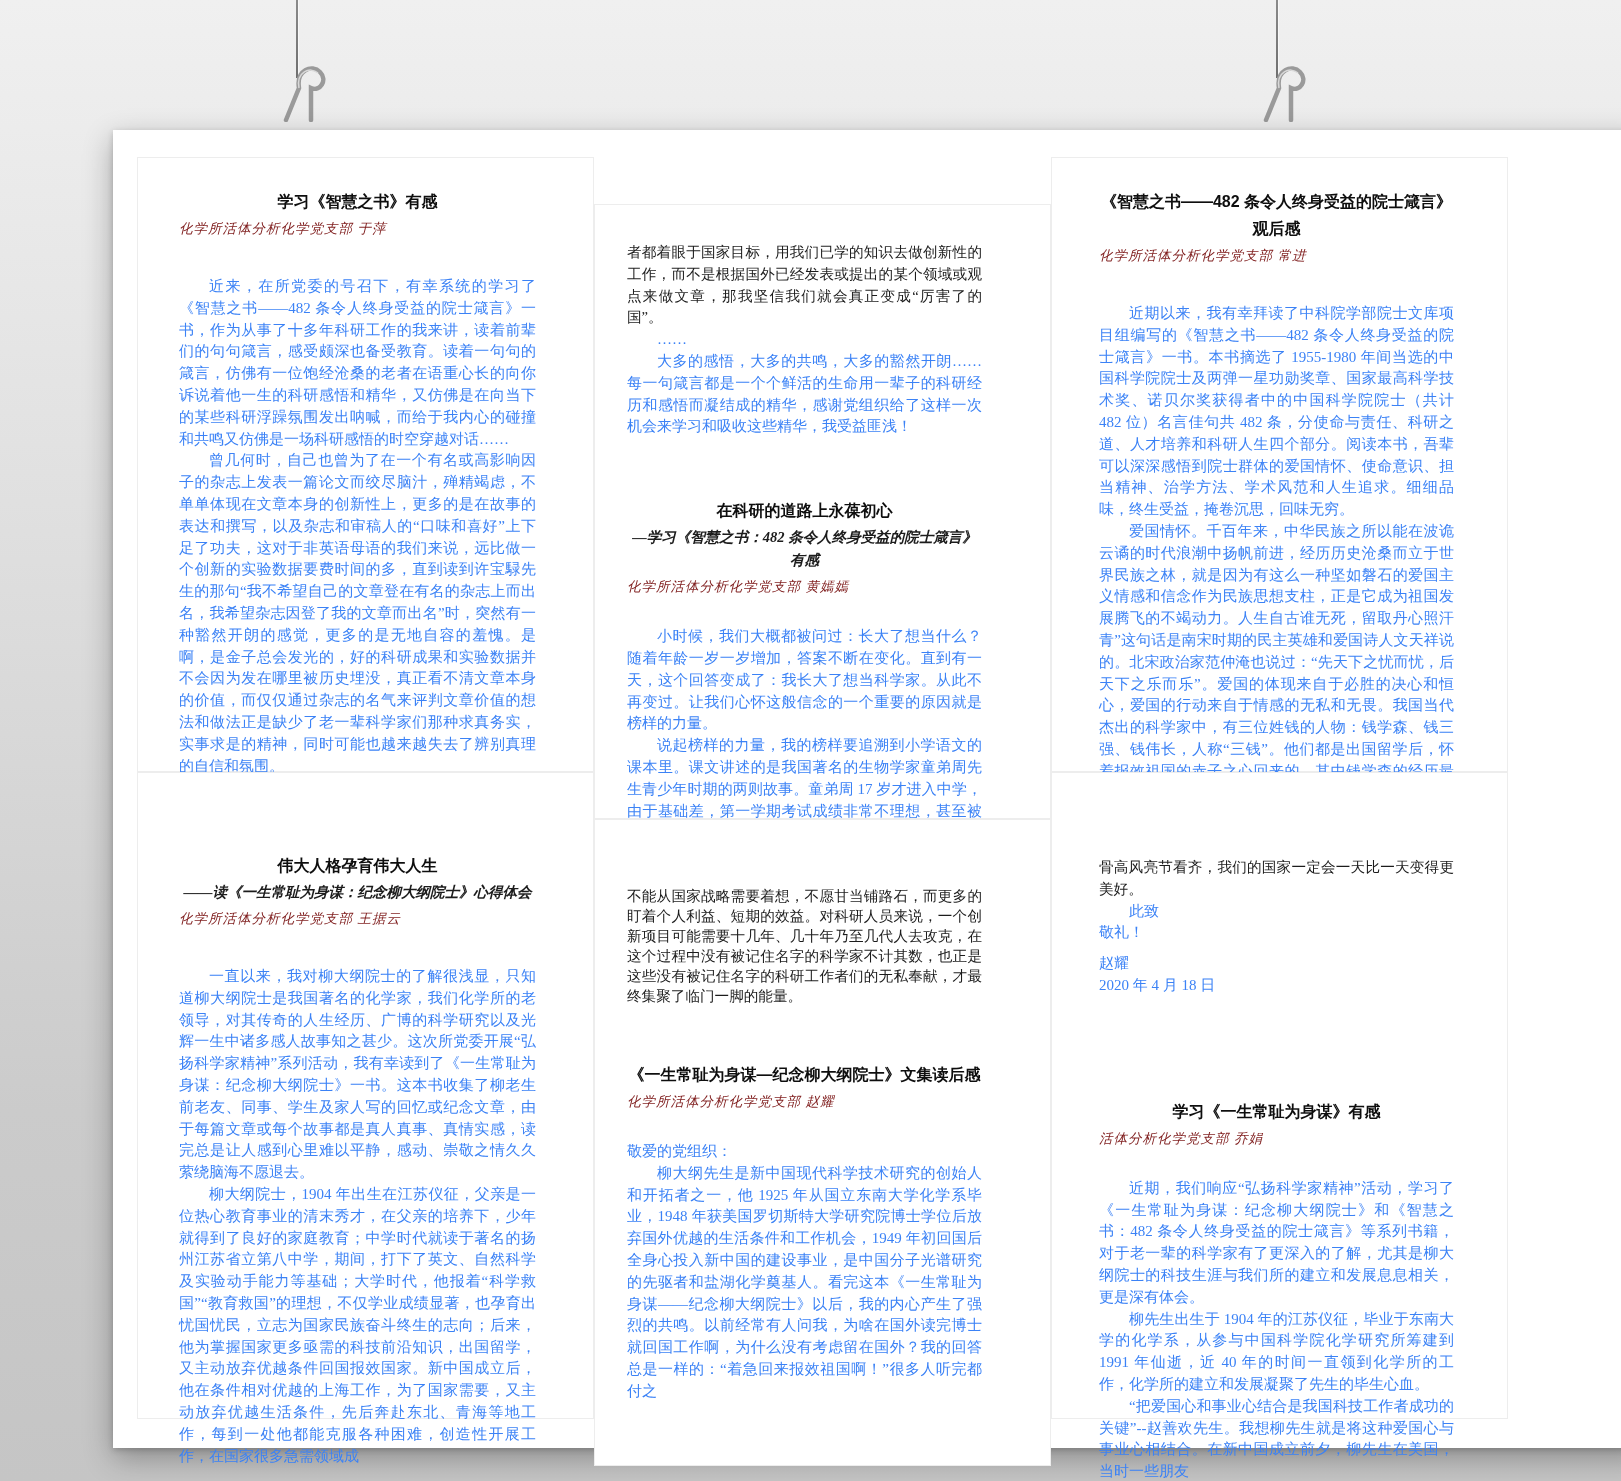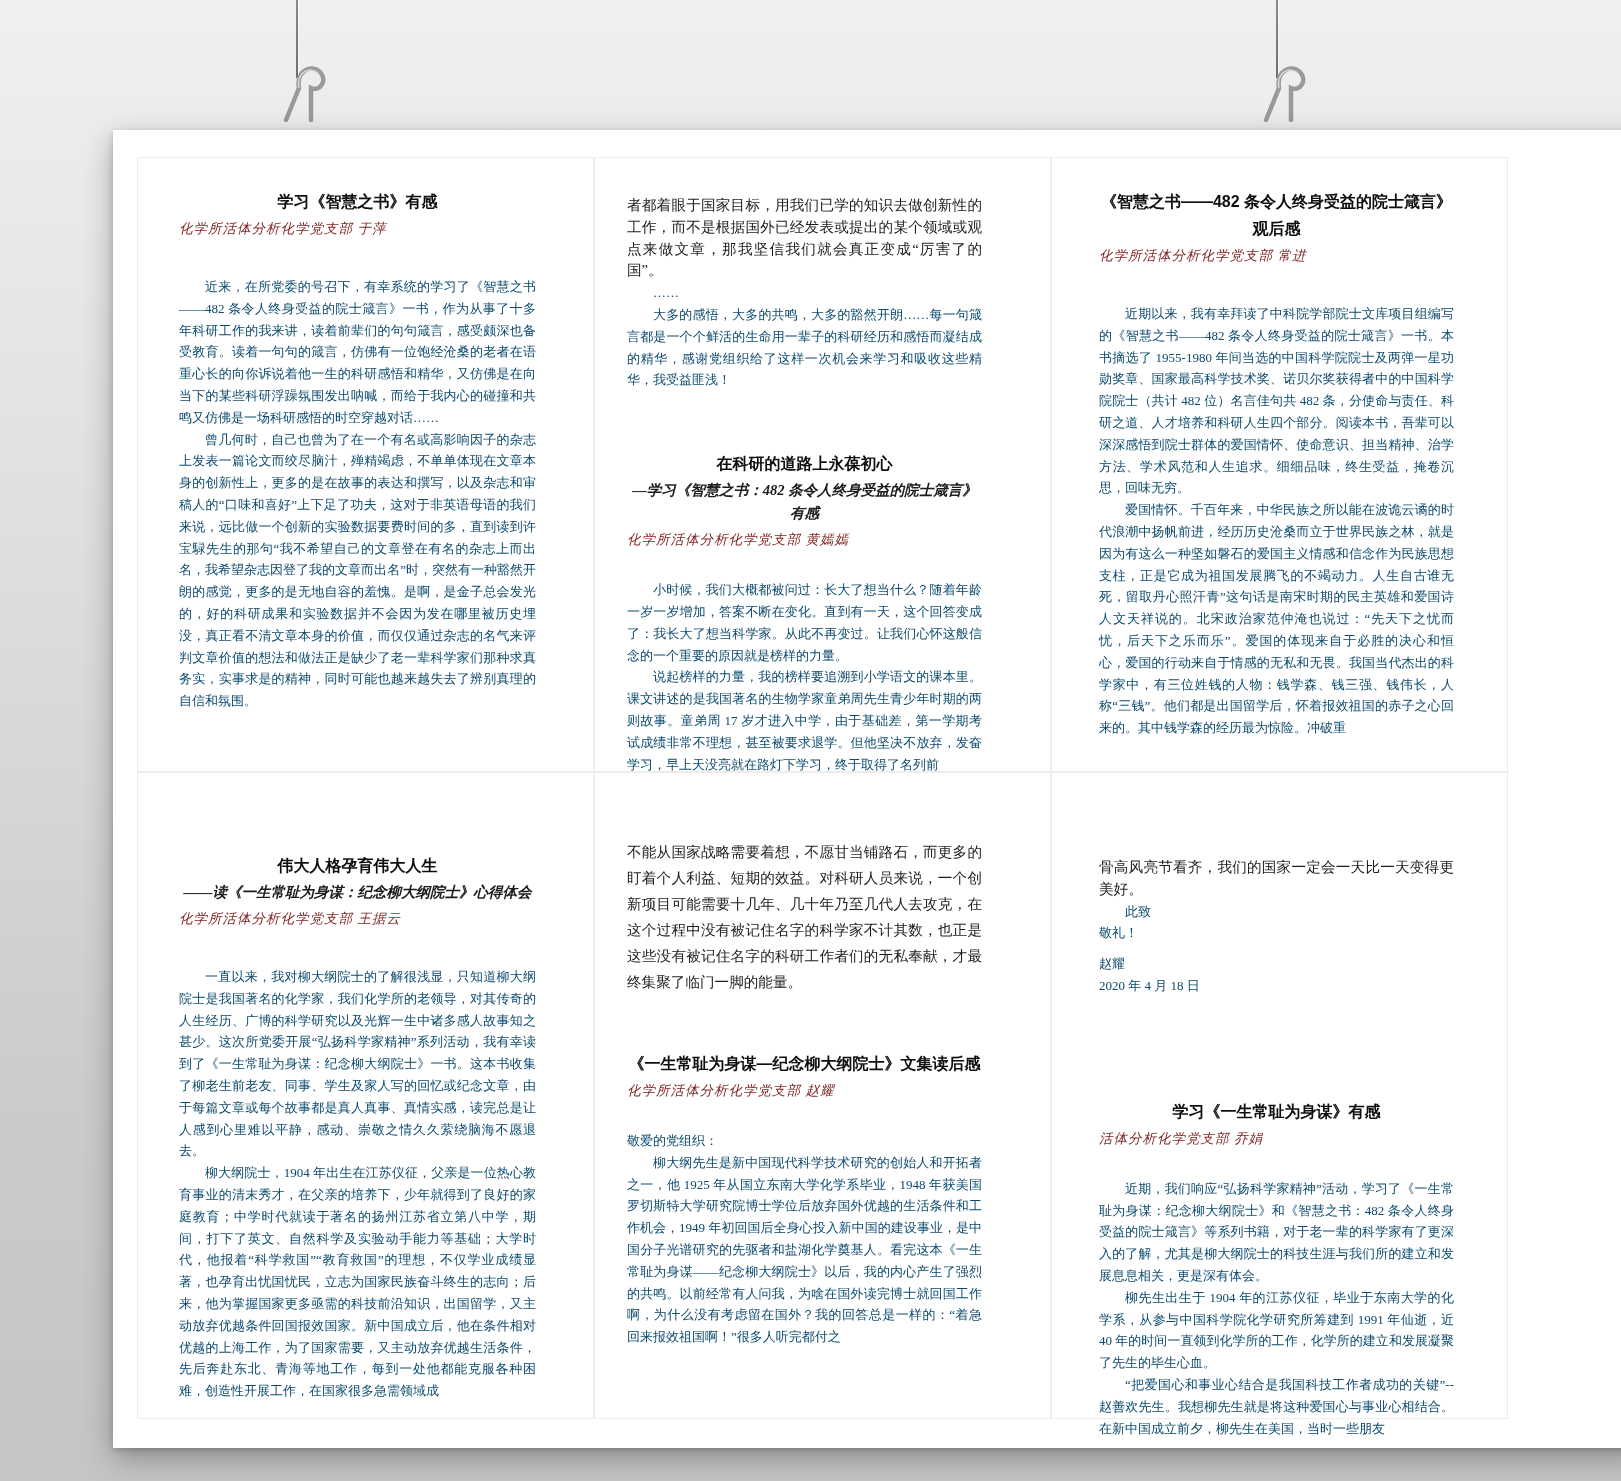--- a/index.html
+++ b/index.html
@@ -41,42 +41,42 @@
     border:1px solid rgba(0,0,0,.07);
     box-sizing:border-box;
     color:#1c1c1c;
   }
   .r1{top:27px;height:615px;}
   .r2{top:642px;height:647px;}
   .cA{left:24px;}
   .cB{left:481px;}
   .cC{left:938px;}
   .pad-a{padding:31px 57px 0 41px;}
-  .pad-b{padding:31px 68px 0 32px;}
+  .pad-b{padding:31px 68px 0 32px;margin-top:47px;}
   .pad-c{padding:31px 53px 0 47px;}
   .pt-4{padding-top:80px;}
   .pt-5{padding-top:66px;}
   .pt-6{padding-top:84px;}
 
   .title{
     font-family:"Liberation Sans", sans-serif;
     font-weight:bold;font-size:16px;line-height:25px;
     text-align:center;color:#0e0e0e;margin:0;
   }
   .subtitle{
     font-style:italic;font-weight:bold;font-size:14.5px;line-height:23px;
     text-align:center;margin:3px 0 0 0;
   }
   .author{
     font-style:italic;font-size:13.5px;line-height:22px;letter-spacing:1px;
     text-align:left;margin:4px 0 0 0;color:#7f1d1d;
   }
   .body{margin-top:36px;}
   .body.tight{margin-top:28px;}
-  .body p{margin:0;font-size:13px;line-height:21.8px;text-align:justify;color:#0c4a6e;}
+  .body p{margin:0;font-size:15px;line-height:21.8px;text-align:justify;color:#3b82f6;}
   .ind{text-indent:2em;}
   .noind{text-indent:0;}
   .gap-a{margin-top:60px;}
   .gap-b{margin-top:56px;}
   .gap-c{margin-top:102px;}
   .sig{text-align:right;}
   .sig-name{padding-right:30px;}
   .sig-date{padding-right:6px;}
 </style>
 </head>
@@ -145,21 +145,21 @@
       <h2 class="title">伟大人格孕育伟大人生</h2>
       <div class="subtitle">——读《一生常耻为身谋：纪念柳大纲院士》心得体会</div>
       <div class="author">化学所活体分析化学党支部 王据云</div>
       <div class="body">
         <p class="ind">一直以来，我对柳大纲院士的了解很浅显，只知道柳大纲院士是我国著名的化学家，我们化学所的老领导，对其传奇的人生经历、广博的科学研究以及光辉一生中诸多感人故事知之甚少。这次所党委开展“弘扬科学家精神”系列活动，我有幸读到了《一生常耻为身谋：纪念柳大纲院士》一书。这本书收集了柳老生前老友、同事、学生及家人写的回忆或纪念文章，由于每篇文章或每个故事都是真人真事、真情实感，读完总是让人感到心里难以平静，感动、崇敬之情久久萦绕脑海不愿退去。</p>
         <p class="ind">柳大纲院士，1904 年出生在江苏仪征，父亲是一位热心教育事业的清末秀才，在父亲的培养下，少年就得到了良好的家庭教育；中学时代就读于著名的扬州江苏省立第八中学，期间，打下了英文、自然科学及实验动手能力等基础；大学时代，他报着“科学救国”“教育救国”的理想，不仅学业成绩显著，也孕育出忧国忧民，立志为国家民族奋斗终生的志向；后来，他为掌握国家更多亟需的科技前沿知识，出国留学，又主动放弃优越条件回国报效国家。新中国成立后，他在条件相对优越的上海工作，为了国家需要，又主动放弃优越生活条件，先后奔赴东北、青海等地工作，每到一处他都能克服各种困难，创造性开展工作，在国家很多急需领域成</p>
       </div>
     </div>
 
     <div class="page r2 cB pad-b pt-5">
-      <p class="noind" style="margin:0;font-size:14.6px;line-height:26px;text-align:justify;">不能从国家战略需要着想，不愿甘当铺路石，而更多的盯着个人利益、短期的效益。对科研人员来说，一个创新项目可能需要十几年、几十年乃至几代人去攻克，在这个过程中没有被记住名字的科学家不计其数，也正是这些没有被记住名字的科研工作者们的无私奉献，才最终集聚了临门一脚的能量。</p>
+      <p class="noind" style="margin:0;font-size:14.6px;line-height:20px;text-align:justify;">不能从国家战略需要着想，不愿甘当铺路石，而更多的盯着个人利益、短期的效益。对科研人员来说，一个创新项目可能需要十几年、几十年乃至几代人去攻克，在这个过程中没有被记住名字的科学家不计其数，也正是这些没有被记住名字的科研工作者们的无私奉献，才最终集聚了临门一脚的能量。</p>
       <h2 class="title gap-b">《一生常耻为身谋—纪念柳大纲院士》文集读后感</h2>
       <div class="author">化学所活体分析化学党支部 赵耀</div>
       <div class="body tight">
         <p class="noind">敬爱的党组织：</p>
         <p class="ind">柳大纲先生是新中国现代科学技术研究的创始人和开拓者之一，他 1925 年从国立东南大学化学系毕业，1948 年获美国罗切斯特大学研究院博士学位后放弃国外优越的生活条件和工作机会，1949 年初回国后全身心投入新中国的建设事业，是中国分子光谱研究的先驱者和盐湖化学奠基人。看完这本《一生常耻为身谋——纪念柳大纲院士》以后，我的内心产生了强烈的共鸣。以前经常有人问我，为啥在国外读完博士就回国工作啊，为什么没有考虑留在国外？我的回答总是一样的：“着急回来报效祖国啊！”很多人听完都付之</p>
       </div>
     </div>
 
     <div class="page r2 cC pad-c pt-6">
       <p class="noind" style="margin:0;font-size:14.6px;line-height:21.8px;text-align:justify;">骨高风亮节看齐，我们的国家一定会一天比一天变得更美好。</p>

